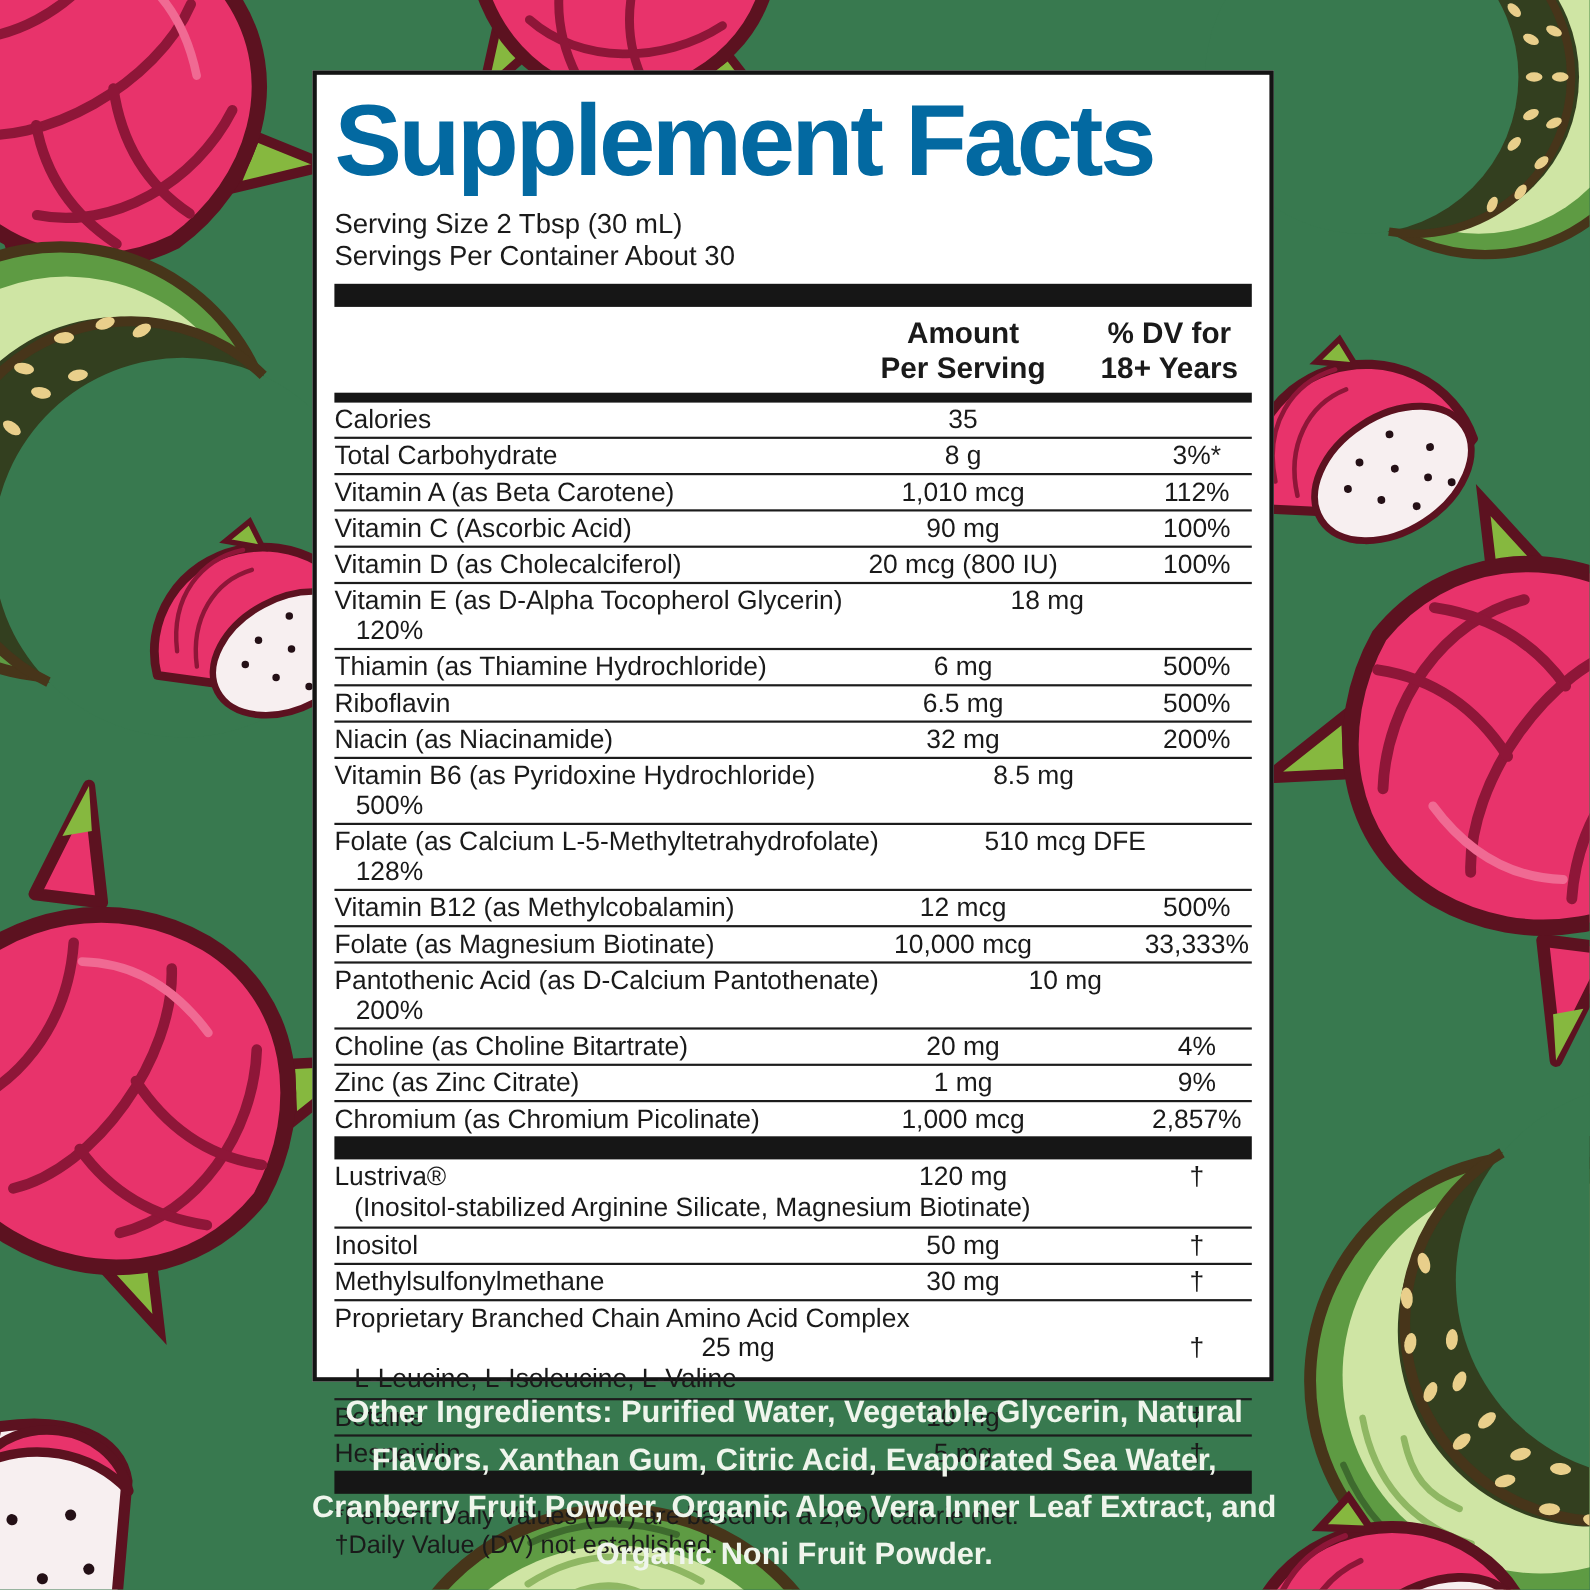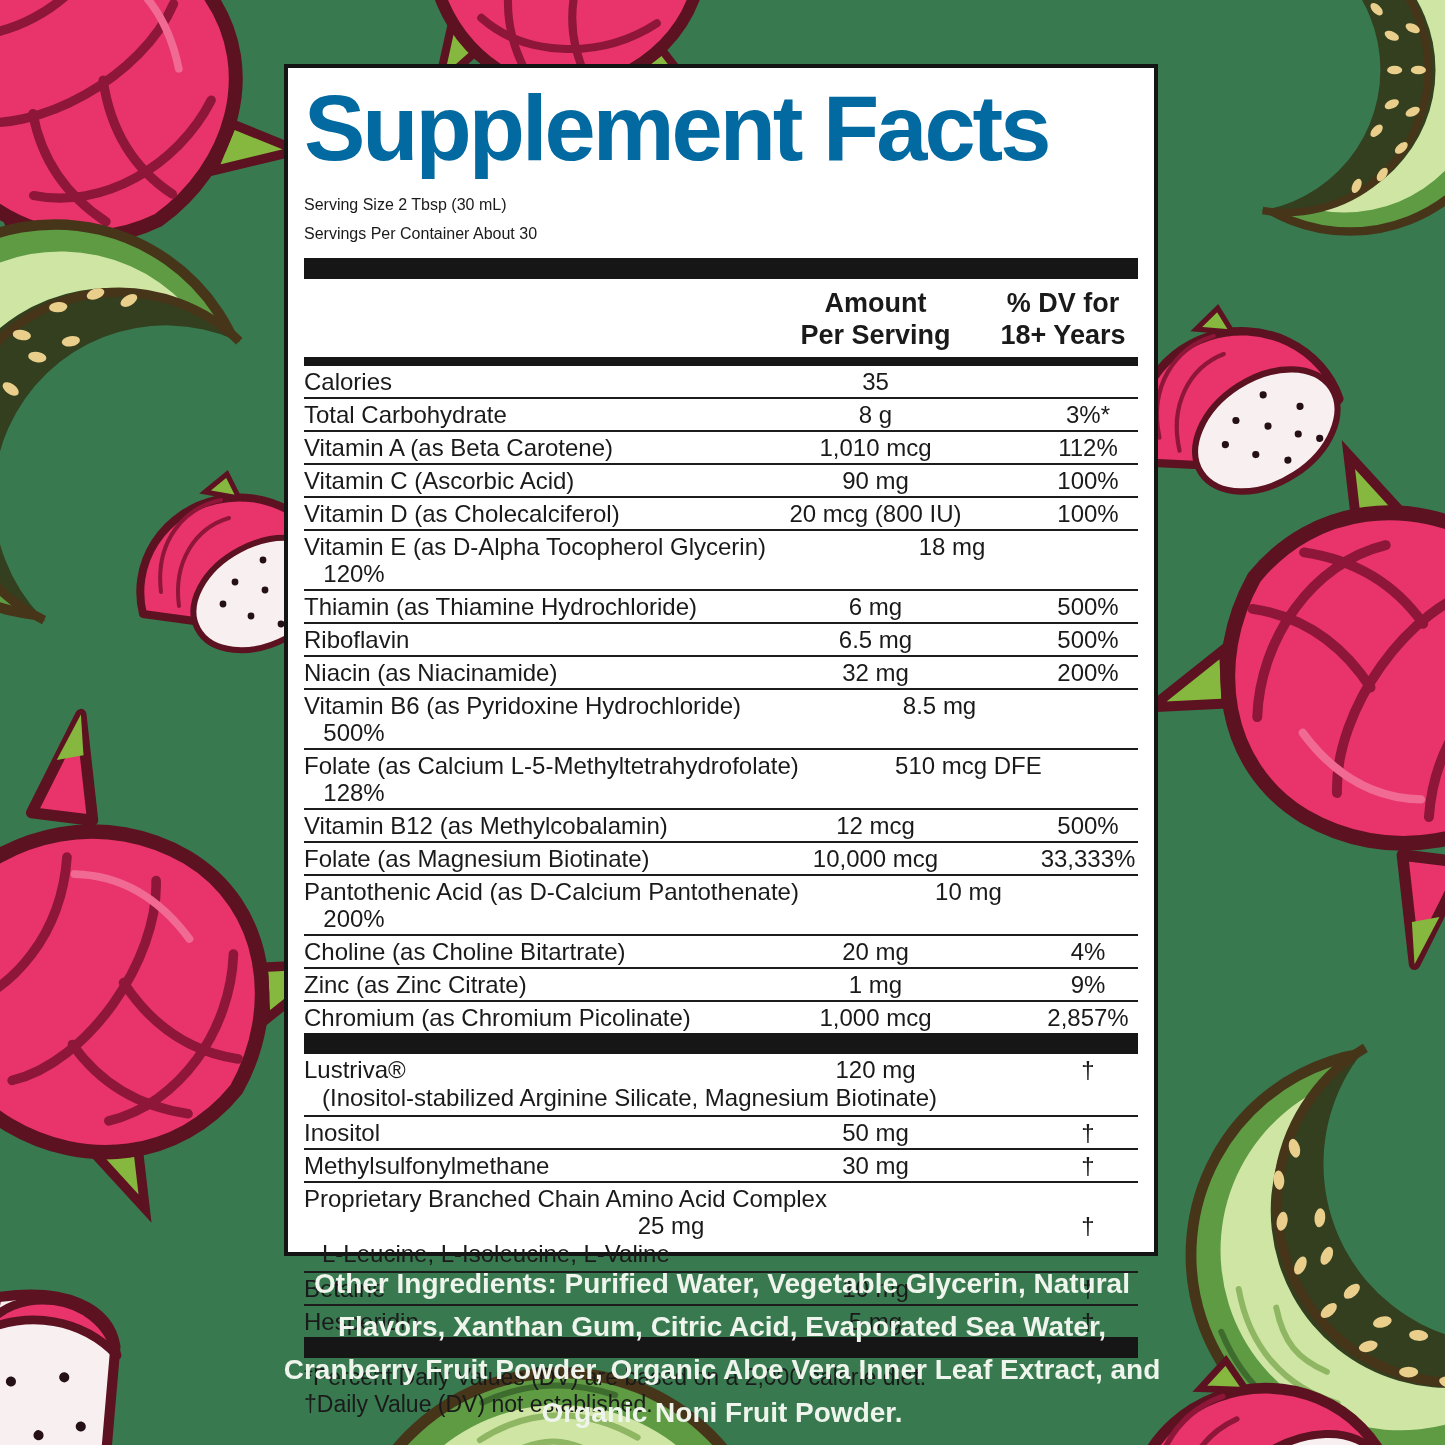--- a/index.html
+++ b/index.html
@@ -20,21 +20,21 @@
   
   .panel{
     position:absolute;left:284px;top:64px;width:874px;height:1192px;
     background:var(--panel_bg);border:4px solid var(--panel_border);
     padding:12px 16px 8px 16px;
   }
   .title{
     font-size:92px;font-weight:bold;letter-spacing:-3px;line-height:96px;
     color:#0369a1;margin-bottom:14px;white-space:nowrap;
   }
-  .serving{font-size:16px;line-height:29px;}
+  .serving{font-size:25px;line-height:29px;}
   .bar{background:#161616;width:100%;}
   .bar.thick{height:21px;}
   .bar.med{height:9px;}
   .bar.mt{margin-top:10px;}
   .hdr-row{display:flex;padding:8px 0 6px 0;font-weight:bold;font-size:27px;line-height:32px;align-items:flex-end;}
   .hdr-name{flex:0 0 409px;}
   .hdr-amt{flex:1 1 325px;text-align:center;white-space:pre-line;}
   .hdr-dv{flex:0 0 150px;margin-left:-50px;text-align:center;white-space:pre-line;}
   .rows{width:100%;}
   .row{display:flex;flex-wrap:wrap;align-items:flex-start;border-top:2px solid #1c1c1c;

